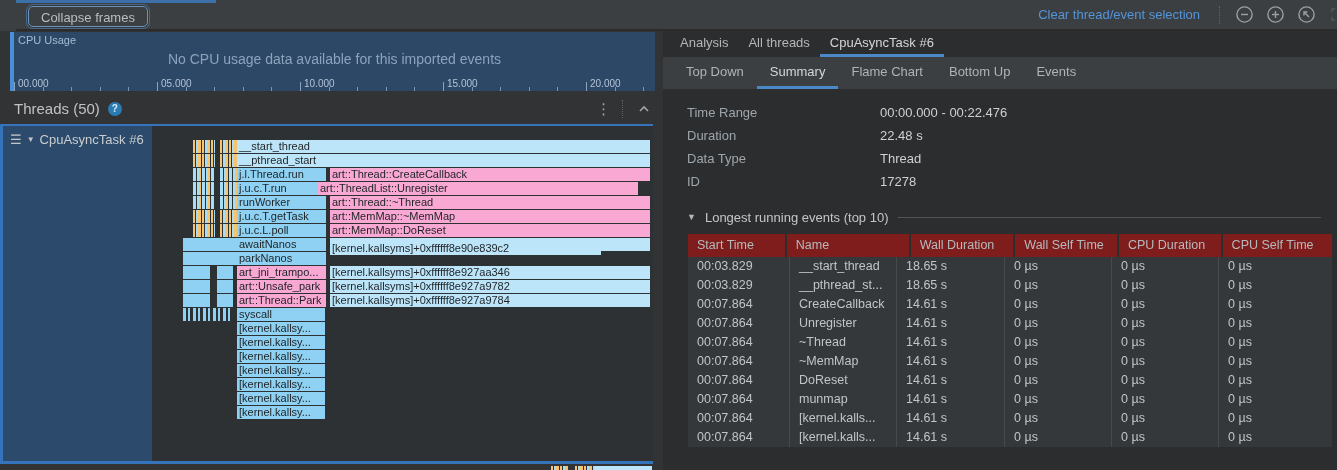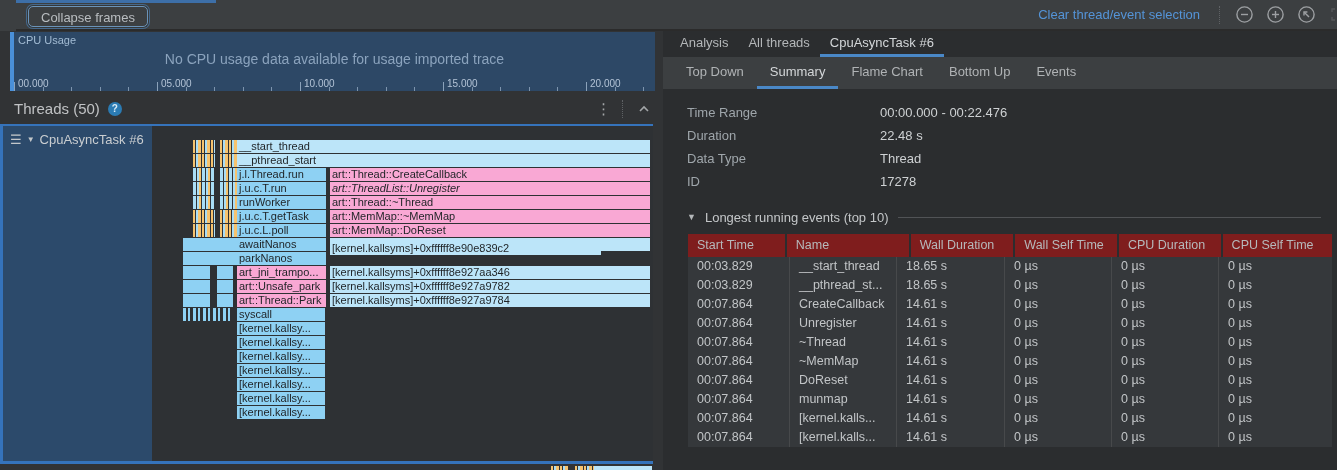--- a/index.html
+++ b/index.html
@@ -127,21 +127,21 @@
             <path d="M7 15 H4 V12"></path>
         </svg>
       </span>
     </div>
   </div>
 
   <div class="left-panel">
 
     <div class="cpu-panel">
       <div class="cpu-title">CPU Usage</div>
-      <div class="cpu-msg">No CPU usage data available for usage imported trace</div>
+      <div class="cpu-msg">No CPU usage data available for this imported events</div>
       <div class="cpu-axis" id="cpu-axis">
           <div class="tick major" style="left: 0px;"></div>
           <div class="tick-label" style="left: 4px;">00.000</div>
           <div class="tick minor" style="left: 29px;"></div>
           <div class="tick minor" style="left: 57px;"></div>
           <div class="tick minor" style="left: 86px;"></div>
           <div class="tick minor" style="left: 114px;"></div>
           <div class="tick major" style="left: 143px;"></div>
           <div class="tick-label" style="left: 147px;">05.000</div>
           <div class="tick minor" style="left: 172px;"></div>
@@ -194,21 +194,21 @@
           <div class="seg seg-mix" style="left: 41px; top: 28px; width: 22px;"></div>
           <div class="seg seg-mix" style="left: 68px; top: 28px; width: 17px;"></div>
           <div class="seg seg-pale" style="left: 85px; top: 28px; width: 413px;">__pthread_start</div>
           <div class="seg seg-mixb" style="left: 41px; top: 42px; width: 22px;"></div>
           <div class="seg seg-mixb" style="left: 68px; top: 42px; width: 17px;"></div>
           <div class="seg seg-blue" style="left: 85px; top: 42px; width: 89px;">j.l.Thread.run</div>
           <div class="seg seg-orange" style="left: 178px; top: 42px; width: 320px;">art::Thread::CreateCallback</div>
           <div class="seg seg-mixb" style="left: 41px; top: 56px; width: 22px;"></div>
           <div class="seg seg-mixb" style="left: 68px; top: 56px; width: 17px;"></div>
           <div class="seg seg-blue" style="left: 85px; top: 56px; width: 89px;">j.u.c.T.run</div>
-          <div class="seg seg-orange" style="left: 178px; top: 56px; width: 320px; font-style: italic;">art::ThreadList::Unregister</div>
+          <div class="seg seg-orange" style="left: 166px; top: 56px; width: 320px;">art::ThreadList::Unregister</div>
           <div class="seg seg-mixb" style="left: 41px; top: 70px; width: 22px;"></div>
           <div class="seg seg-mixb" style="left: 68px; top: 70px; width: 17px;"></div>
           <div class="seg seg-blue" style="left: 85px; top: 70px; width: 89px;">runWorker</div>
           <div class="seg seg-orange" style="left: 178px; top: 70px; width: 320px;">art::Thread::~Thread</div>
           <div class="seg seg-mix" style="left: 41px; top: 84px; width: 22px;"></div>
           <div class="seg seg-mix" style="left: 68px; top: 84px; width: 17px;"></div>
           <div class="seg seg-blue" style="left: 85px; top: 84px; width: 89px;">j.u.c.T.getTask</div>
           <div class="seg seg-orange" style="left: 178px; top: 84px; width: 320px;">art::MemMap::~MemMap</div>
           <div class="seg seg-mix" style="left: 41px; top: 98px; width: 22px;"></div>
           <div class="seg seg-mix" style="left: 68px; top: 98px; width: 17px;"></div>

